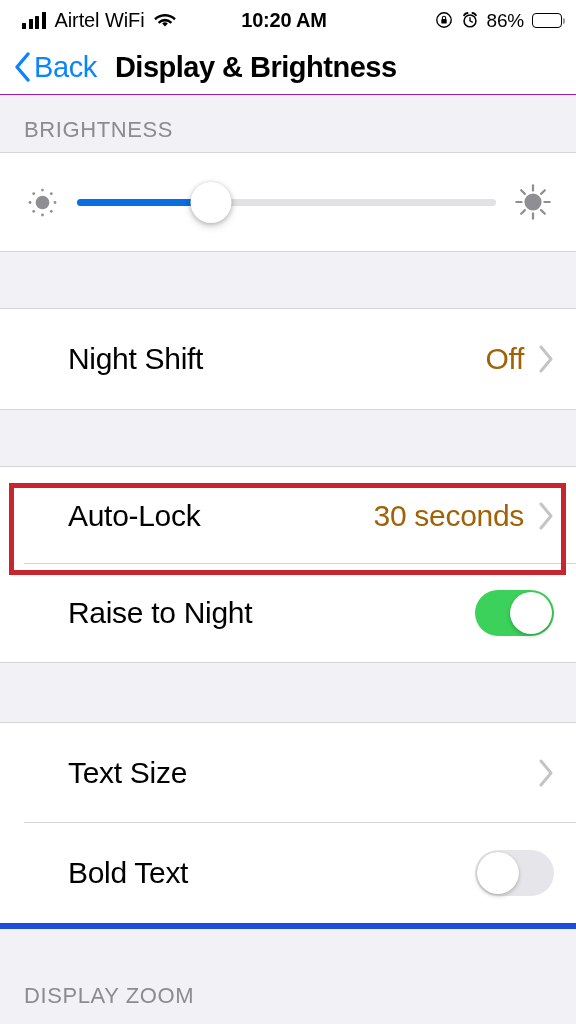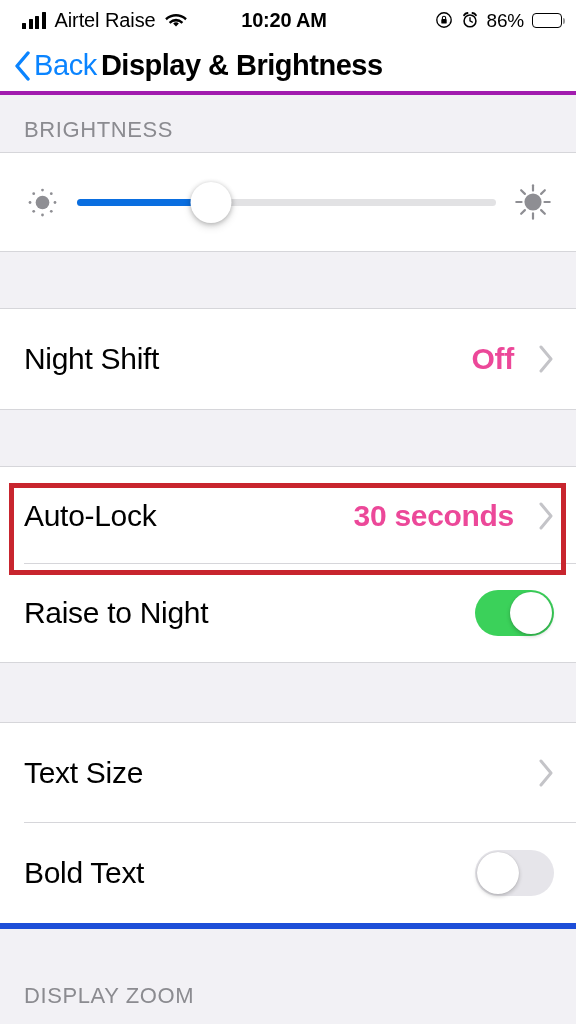--- a/index.html
+++ b/index.html
@@ -118,40 +118,40 @@
   }
 
   
   .nav-bar {
     height: 55px;
     background: #ffffff;
     display: flex;
     align-items: center;
     padding-left: 14px;
     box-sizing: border-box;
-    border-bottom: 4px solid #a21caf;
+    border-bottom: 1px solid #a21caf;
   }
   .back-button {
     display: flex;
     align-items: center;
     gap: 3px;
     cursor: pointer;
   }
   .back-chevron { width: 17px; height: 30px; display:block; }
   .back-label {
     color: #0a84ff;
     font-size: 29px;
     letter-spacing: -0.4px;
     line-height: 1;
   }
   .nav-title {
     font-size: 29px;
     font-weight: bold;
     color: #000;
-    margin-left: 4px;
+    margin-left: 18px;
     letter-spacing: -0.5px;
     line-height: 1;
   }
 
   
   .section-header {
     background: #f2f1f5;
     color: #8b8b90;
     font-size: 22px;
     letter-spacing: 0.6px;
@@ -218,28 +218,28 @@
     padding: 0 22px 0 24px;
     box-sizing: border-box;
     position: relative;
   }
   .row-title {
     font-size: 30px;
     color: #000;
     letter-spacing: -0.3px;
     flex: 1;
     line-height: 1;
+    margin-left: 44px;
   }
   .row-value {
     font-size: 30px;
-    color: #ec4899;
+    color: #a16207;
     letter-spacing: -0.3px;
-    margin-right: 24px;
-    line-height: 1;
-    font-weight: bold;
+    margin-right: 14px;
+    line-height: 1;
   }
   .chevron-right { width: 16px; height: 28px; display:block; }
   .row-separator {
     position: absolute;
     left: 24px;
     right: 0;
     bottom: 0;
     height: 1px;
     background: #d6d6da;
   }
@@ -282,21 +282,21 @@
 <div class="screen">
 
   <div class="status-bar">
     <div class="status-left">
       <span class="signal-bars">
         <i></i>
           <i></i>
           <i></i>
           <i></i>
       </span>
-      <span class="carrier">Airtel Raise</span>
+      <span class="carrier">Airtel WiFi</span>
       <span>
         <svg class="wifi-icon" viewBox="0 0 24 18">
           <path d="M12 15.6 L8.9 12.2 Q12 9.4 15.1 12.2 Z" fill="#000"></path>
           <path d="M12 10.2 Q8.3 10.2 5.9 12.6 L4.1 10.6 Q12 3.6 19.9 10.6 L18.1 12.6 Q15.7 10.2 12 10.2 Z" fill="#000"></path>
           <path d="M12 4.6 Q6.1 4.6 1.9 8.6 L0.2 6.6 Q12 -2.6 23.8 6.6 L22.1 8.6 Q17.9 4.6 12 4.6 Z" fill="#000"></path>
         </svg>
       </span>
     </div>
 
     <div class="status-center">10:20 AM</div>

